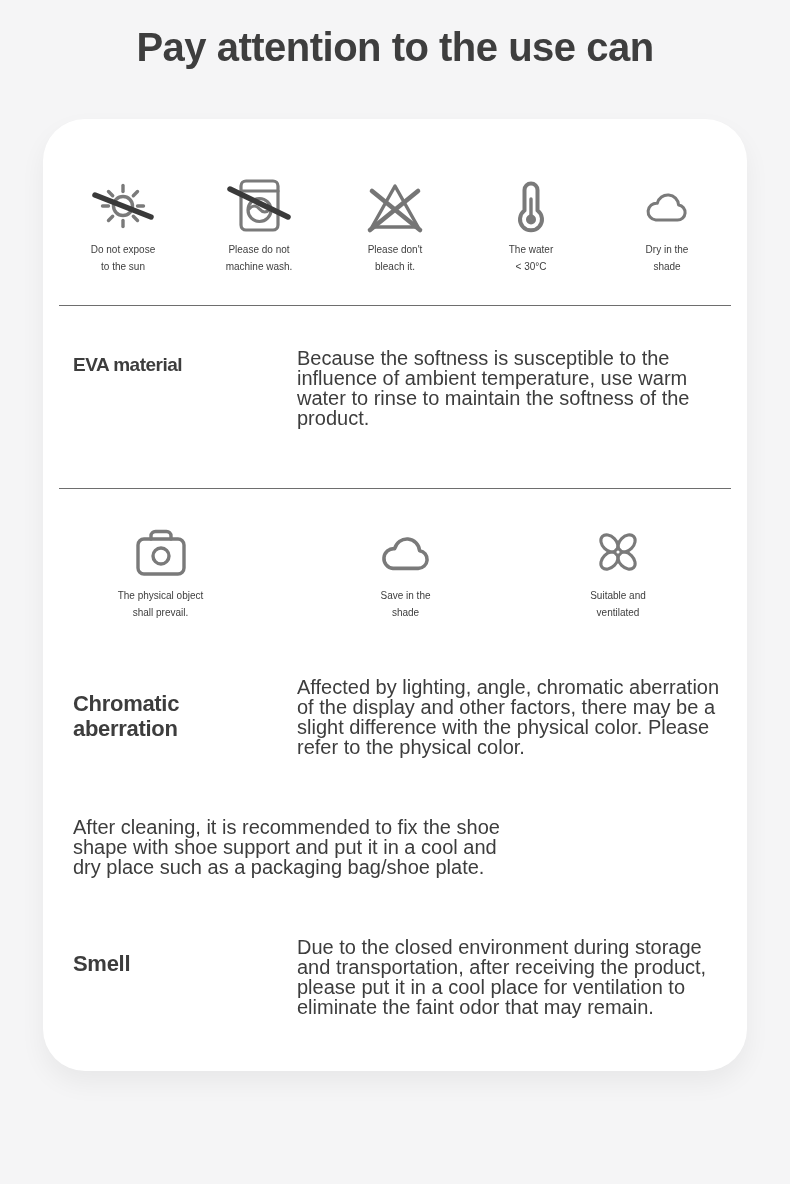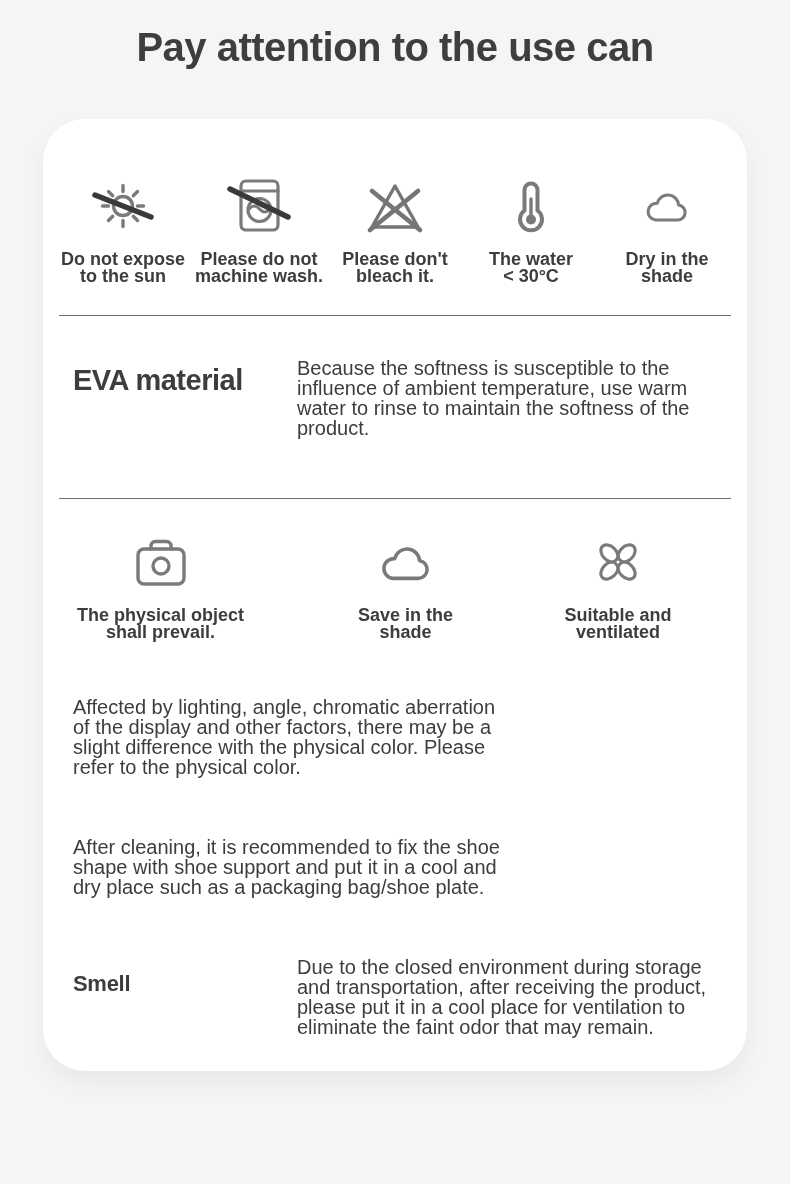--- a/index.html
+++ b/index.html
@@ -31,36 +31,36 @@
     grid-template-columns: 215px 235px 150px;
     padding: 32px 0 0 10px;
     gap: 20px;
   }
   .icon-col { text-align: center; }
   .icon-box {
     height: 62px;
     display: flex; align-items: center; justify-content: center;
   }
   .icon-label {
-    margin-top: 14px;
-    font-size: 18px; font-weight: 700; line-height: 17px;
+    margin-top: 4px;
+    font-size: 10px; font-weight: 400; line-height: 17px;
     color: #3d3d3d;
   }
   .icon-label span { display: block; }
   .divider {
     border: none; height: 0;
     border-top: 1.5px solid #6e6e6e;
     margin: 30px 16px 0;
   }
   .split-section { display: flex; align-items: flex-start; }
   .eva-section { padding: 42px 24px 30px 30px; }
   .heading-col { width: 224px; flex: none; }
   .eva-heading {
     margin: 6px 0 0;
-    font-size: 29px; font-weight: 700; letter-spacing: -0.5px;
+    font-size: 19px; font-weight: 700; letter-spacing: -0.5px;
     color: #3d3d3d;
   }
   .body-text {
     margin: 0; width: 434px;
     font-size: 20px; line-height: 20px; color: #3d3d3d;
   }
   .info-list { padding: 56px 24px 0 30px; }
   .info-section { display: flex; align-items: flex-start; margin-bottom: 60px; }
   .info-heading {
     margin: 14px 0 0; max-width: 160px;
@@ -233,20 +233,23 @@
       <div class="icon-label">
         <span>Suitable and</span>
         <span>ventilated</span>
       </div>
     </div>
   </div>
 
   <div class="info-list">
 
     <div class="info-section">
+      <div class="heading-col">
+        <h3 class="info-heading">Chromatic aberration</h3>
+      </div>
       <p class="body-text">Affected by lighting, angle, chromatic aberration of the display and other factors, there may be a slight difference with the physical color. Please refer to the physical color.</p>
     </div>
 
     <div class="info-section">
       <p class="body-text">After cleaning, it is recommended to fix the shoe shape with shoe support and put it in a cool and dry place such as a packaging bag/shoe plate.</p>
     </div>
 
     <div class="info-section">
       <div class="heading-col">
         <h3 class="info-heading">Smell</h3>

